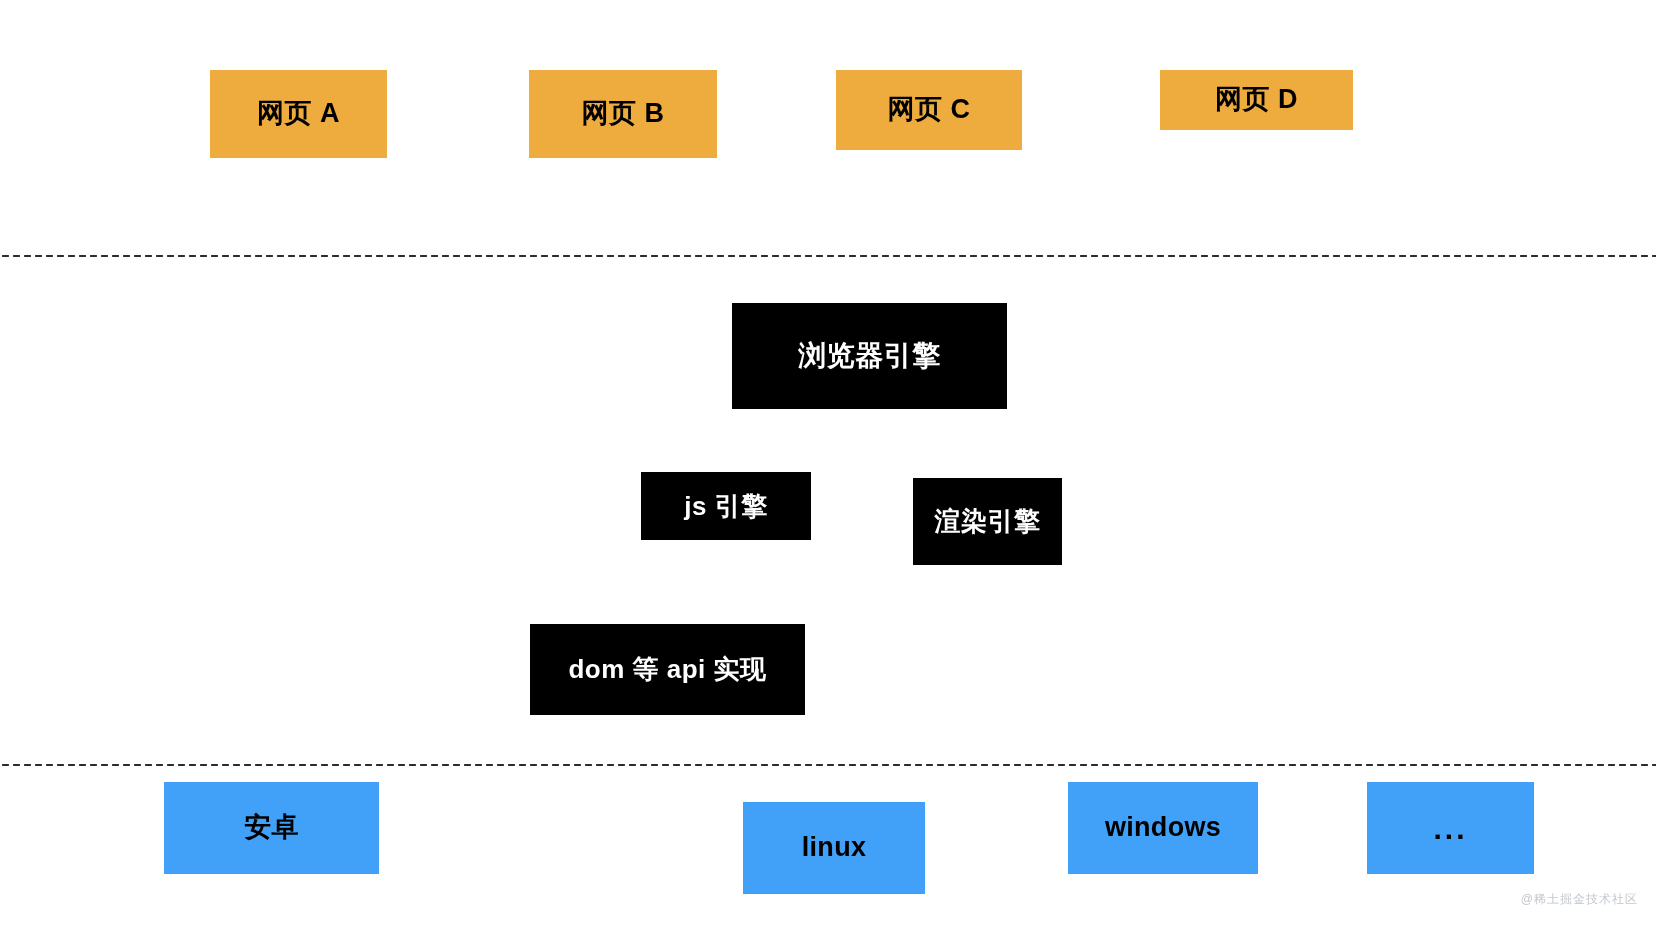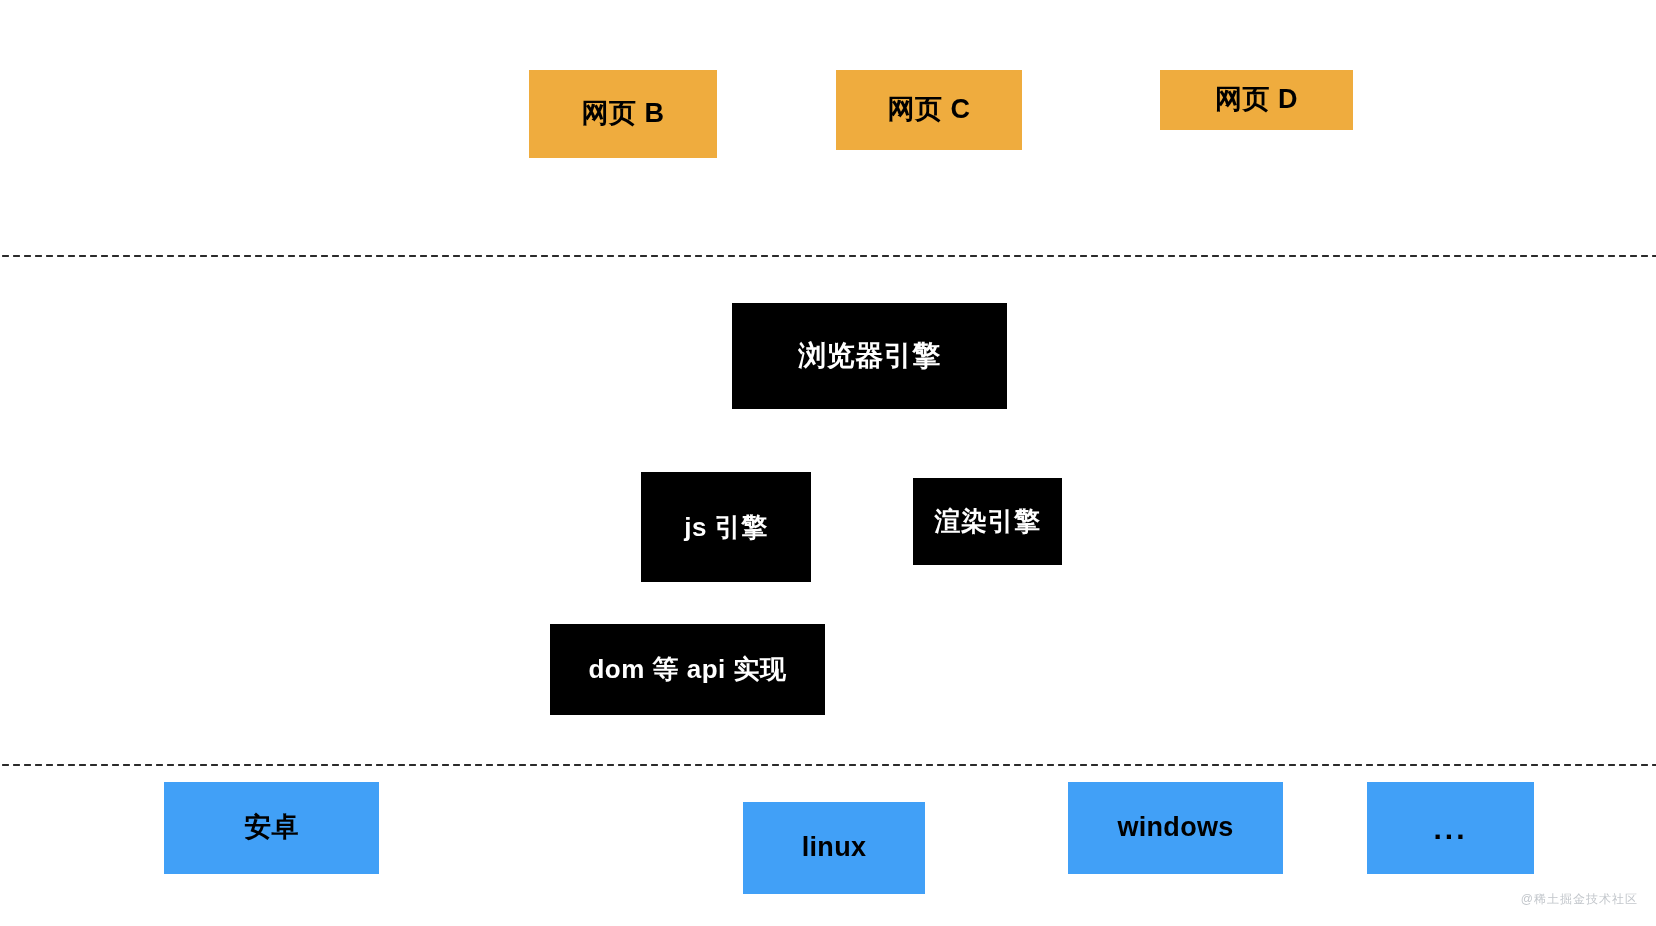--- a/index.html
+++ b/index.html
@@ -86,56 +86,59 @@
     letter-spacing: 1px;
     white-space: nowrap;
     user-select: none;
   }
 </style>
 </head>
 <body>
 
 <div id="canvas">
 
+  <div class="node page" style="left:210px; top:70px; width:177px; height:88px;">
+    <span>网页 A</span>
+  </div>
   <div class="node page" style="left:529px; top:70px; width:188px; height:88px;">
     <span>网页 B</span>
   </div>
   <div class="node page" style="left:836px; top:70px; width:186px; height:80px;">
     <span>网页 C</span>
   </div>
   <div class="node page" style="left:1160px; top:70px; width:193px; height:60px;">
     <span>网页 D</span>
   </div>
 
   <div class="divider" style="top:254px;"></div>
 
   <div class="node engine lvl-1" style="left:732px; top:303px; width:275px; height:106px;">
     <span>浏览器引擎</span>
   </div>
 
-  <div class="node engine lvl-2" style="left:641px; top:472px; width:170px; height:110px;">
+  <div class="node engine lvl-2" style="left:641px; top:472px; width:170px; height:68px;">
     <span>js 引擎</span>
   </div>
   <div class="node engine lvl-2" style="left:913px; top:472px; width:149px; height:87px;margin-top:6px;">
     <span>渲染引擎</span>
   </div>
 
-  <div class="node engine lvl-3" style="left:530px; top:624px; width:275px; height:91px;margin-left:20px;">
+  <div class="node engine lvl-3" style="left:530px; top:624px; width:275px; height:91px;">
     <span>dom 等 api 实现</span>
   </div>
 
   <div class="divider" style="top:763px;"></div>
 
   <div class="node os" style="left:164px; top:782px; width:215px; height:92px;">
     <span>安卓</span>
   </div>
   <div class="node os" style="left:743px; top:782px; width:182px; height:92px;margin-top:20px;">
     <span>linux</span>
   </div>
-  <div class="node os" style="left:1068px; top:782px; width:215px; height:92px;">
+  <div class="node os" style="left:1068px; top:782px; width:190px; height:92px;">
     <span>windows</span>
   </div>
   <div class="node os ellipsis" style="left:1367px; top:782px; width:167px; height:92px;">
     <span>...</span>
   </div>
 
   <div class="watermark">@稀土掘金技术社区</div>
 
 </div>
 

